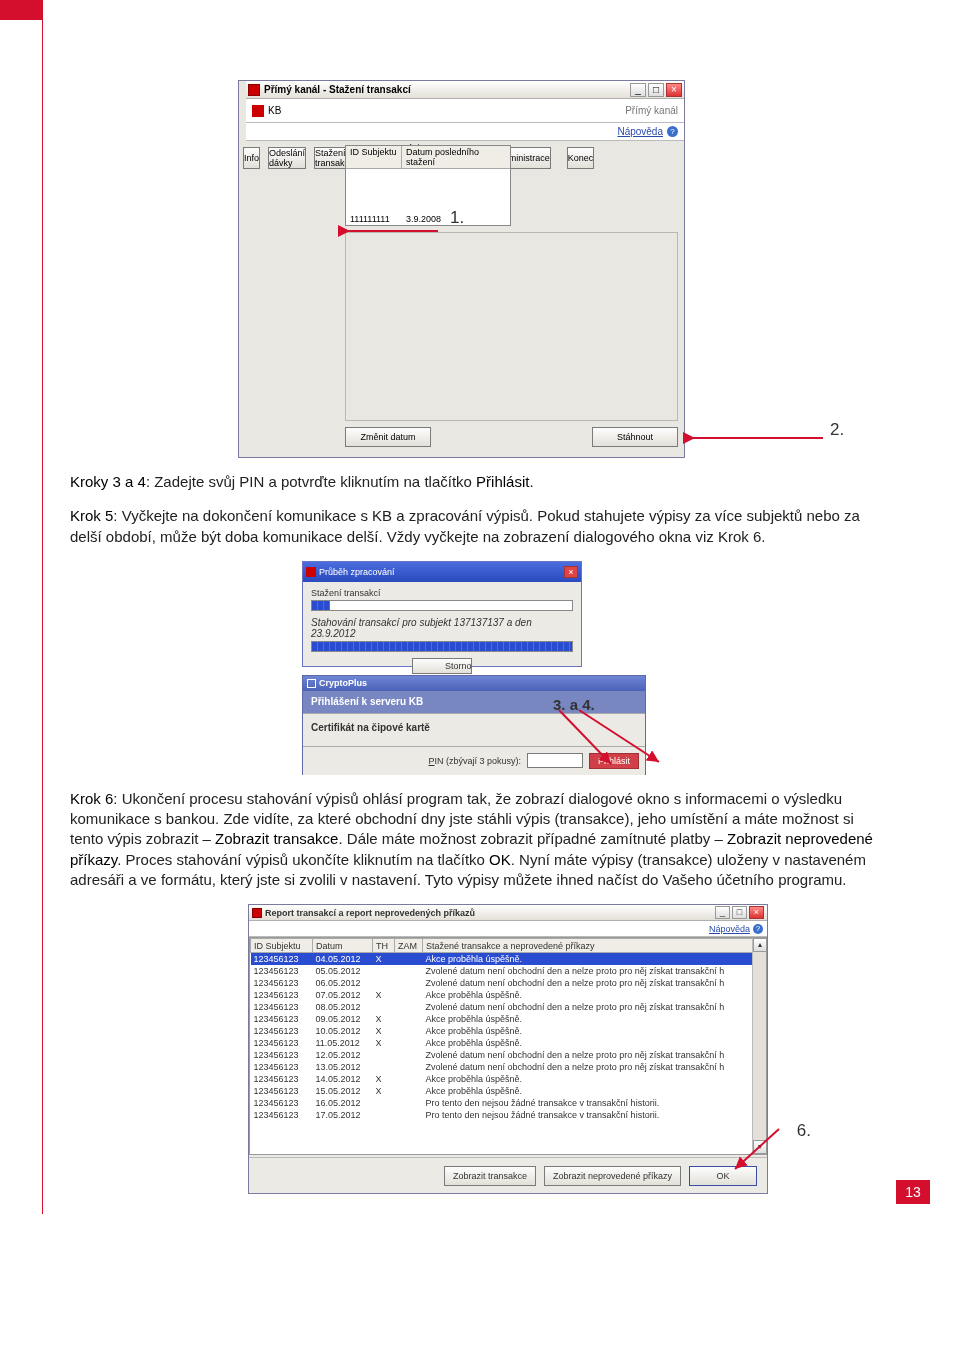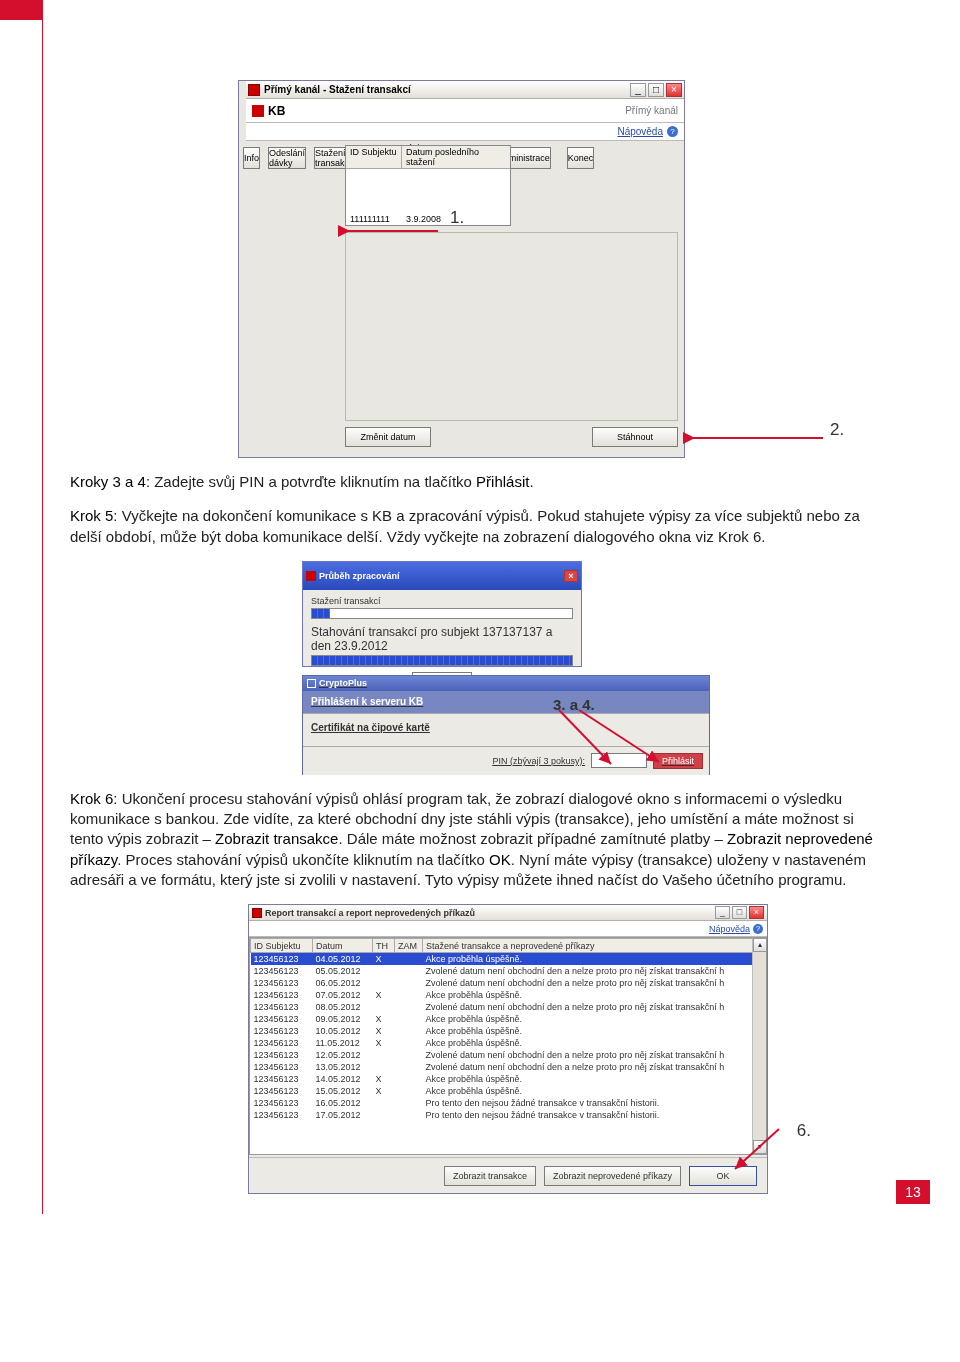--- a/index.html
+++ b/index.html
@@ -60,21 +60,21 @@
   }
   .win1 .titlebar .ctl.close { background: linear-gradient(#f88,#d33); color:#fff; border-color:#a33;}
   .win1 .brand {
     height: 24px;
     background: #fff;
     border-bottom: 1px solid #bbb;
     display:flex; align-items:center;
     padding: 0 6px;
   }
   .win1 .brand .logo { width:12px;height:12px;background:#cc0000;margin-right:4px;}
-  .win1 .brand .kb { font-weight:bold; font-size:12px;}
+  .win1 .brand .kb { font-weight:normal; font-size:10px;}
   .win1 .brand .spacer{flex:1;}
   .win1 .brand .pk { color:#777; font-size:10px;}
   .win1 .helpbar {
     height: 18px; background:#fff; border-bottom:1px solid #bbb;
     display:flex; justify-content:flex-end; align-items:center;
     padding:0 6px; gap:4px;
   }
   .win1 .helpbar .help { color:#2a4aaa; text-decoration:underline; font-size:10px;}
   .win1 .helpbar .qicon{
     width:11px;height:11px;border-radius:50%;
@@ -149,23 +149,23 @@
 
   
   .win2 {
     width:280px; height:106px;
     margin: 6px 0 8px 232px;
     border:1px solid #6b76c2;
     background:#eceae4;
     font-size:10px;
   }
   .win2 .titlebar {
-    height:28px;
+    height:20px;
     background:linear-gradient(#4a6de0,#2a4abd);
-    color:#fff; font-weight:bold;
+    color:#fff; font-weight:normal;
     display:flex;align-items:center;padding:7px 3px;
     font-size:9px;
   }
   .win2 .titlebar .ico{width:10px;height:10px;background:#cc0000;margin-right:3px;}
   .win2 .titlebar .t{flex:1;}
   .win2 .titlebar .close{
     width:14px;height:12px;background:#d44;border:1px solid #a33;
     color:#fff;text-align:center;line-height:10px;font-size:9px;
   }
   .win2 .inner{padding:4px 8px;}
@@ -178,26 +178,25 @@
   .win2 .pbar .fill.short{width:18px;}
   .win2 .pbar .fill.long{width:100%;}
   .win2 .stor{
     width:60px;height:16px;margin:4px auto 0 auto;
     border:1px solid #7a7a7a;background:linear-gradient(#fdfdfd,#e2e0d8);
     text-align:center;font-size:9px;line-height:14px;padding-left:32px;
   }
 
   
   .win3 {
-    width:408px; height:100px;
+    width:344px; height:100px;
     margin: 8px 0 10px 232px;
     position:relative;
     font-size:10px;
     border:1px solid #5e6aa8;
-    text-decoration:underline;
   }
   .win3 .tb{
     height:15px;background:linear-gradient(#6f86d6,#4a62b8);
     color:#fff;font-size:9px;font-weight:bold;
     display:flex;align-items:center;padding:0 4px;
   }
   .win3 .tb .sq{width:9px;height:9px;border:1px solid #fff;margin-right:3px;}
   .win3 .bar1{
     height:22px;background:#7887c2;color:#fff;
     display:flex;align-items:center;padding:0 8px;
@@ -400,21 +399,21 @@
   <div class="titlebar">
     <div class="ico"></div>
     <div class="t">Průběh zpracování</div>
     <div class="close">×</div>
   </div>
   <div class="inner">
     <div class="label">Stažení transakcí</div>
     <div class="pbar">
           <div class="fill short"></div>
         </div>
-    <div class="label" style="font-size:12px;">Stahování transakcí pro subjekt 137137137 a den 23.9.2012</div>
+    <div class="label" style="font-size:10px;font-style:italic;">Stahování transakcí pro subjekt 137137137 a den 23.9.2012</div>
     <div class="pbar">
           <div class="fill long"></div>
         </div>
     <div class="stor">Storno</div>
   </div>
 </div>
 
 <div class="win3">
   <div class="tb">
     <div class="sq"></div>

